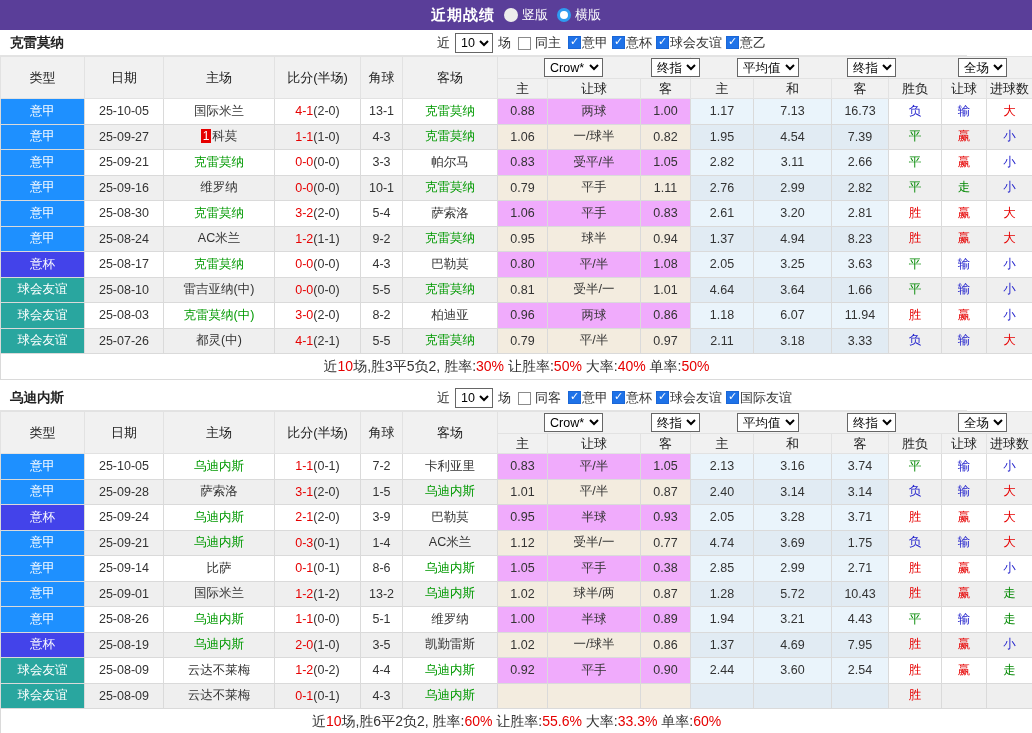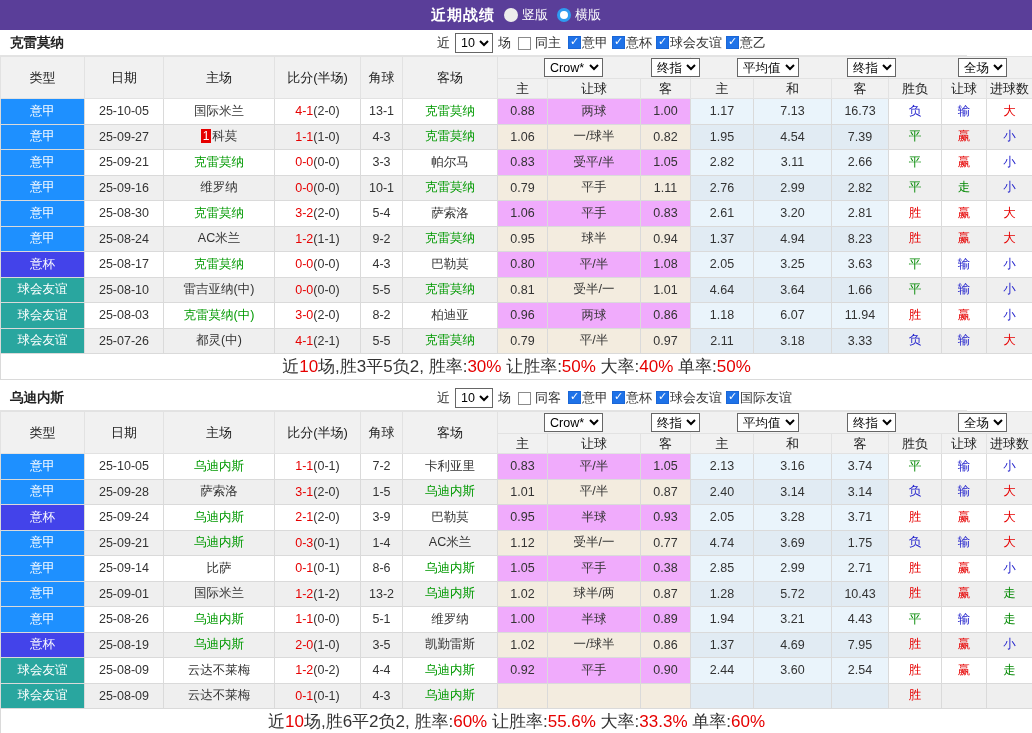--- a/index.html
+++ b/index.html
@@ -71,21 +71,21 @@
   td.l-teal   { background:#29A69F !important; }
   .rank { background:#E60000; color:#fff; padding:0 2px; margin-right:1px; font-size:12px; }
   .rank:empty { display:none; }
   .hl   { color:#009900; }
   .sc   { color:#E60000; }
   .half { color:#333;margin-top:20px; }
   .r-red   { color:#E60000; }
   .r-green { color:#008800; }
   .r-blue  { color:#2222CC; }
   tfoot td {
-    height:26px; text-align:center; font-size:17px; background:#fff;
+    height:26px; text-align:center; font-size:14px; background:#fff;
     border:1px solid #DADADA; border-top:1px solid #D0D0D0;
   }
   tfoot .red { color:#E60000; }
 </style>
 </head>
 <body>
 
 <div class="topbar">
   <span class="title">近期战绩</span>
   <span class="radio-pair">

